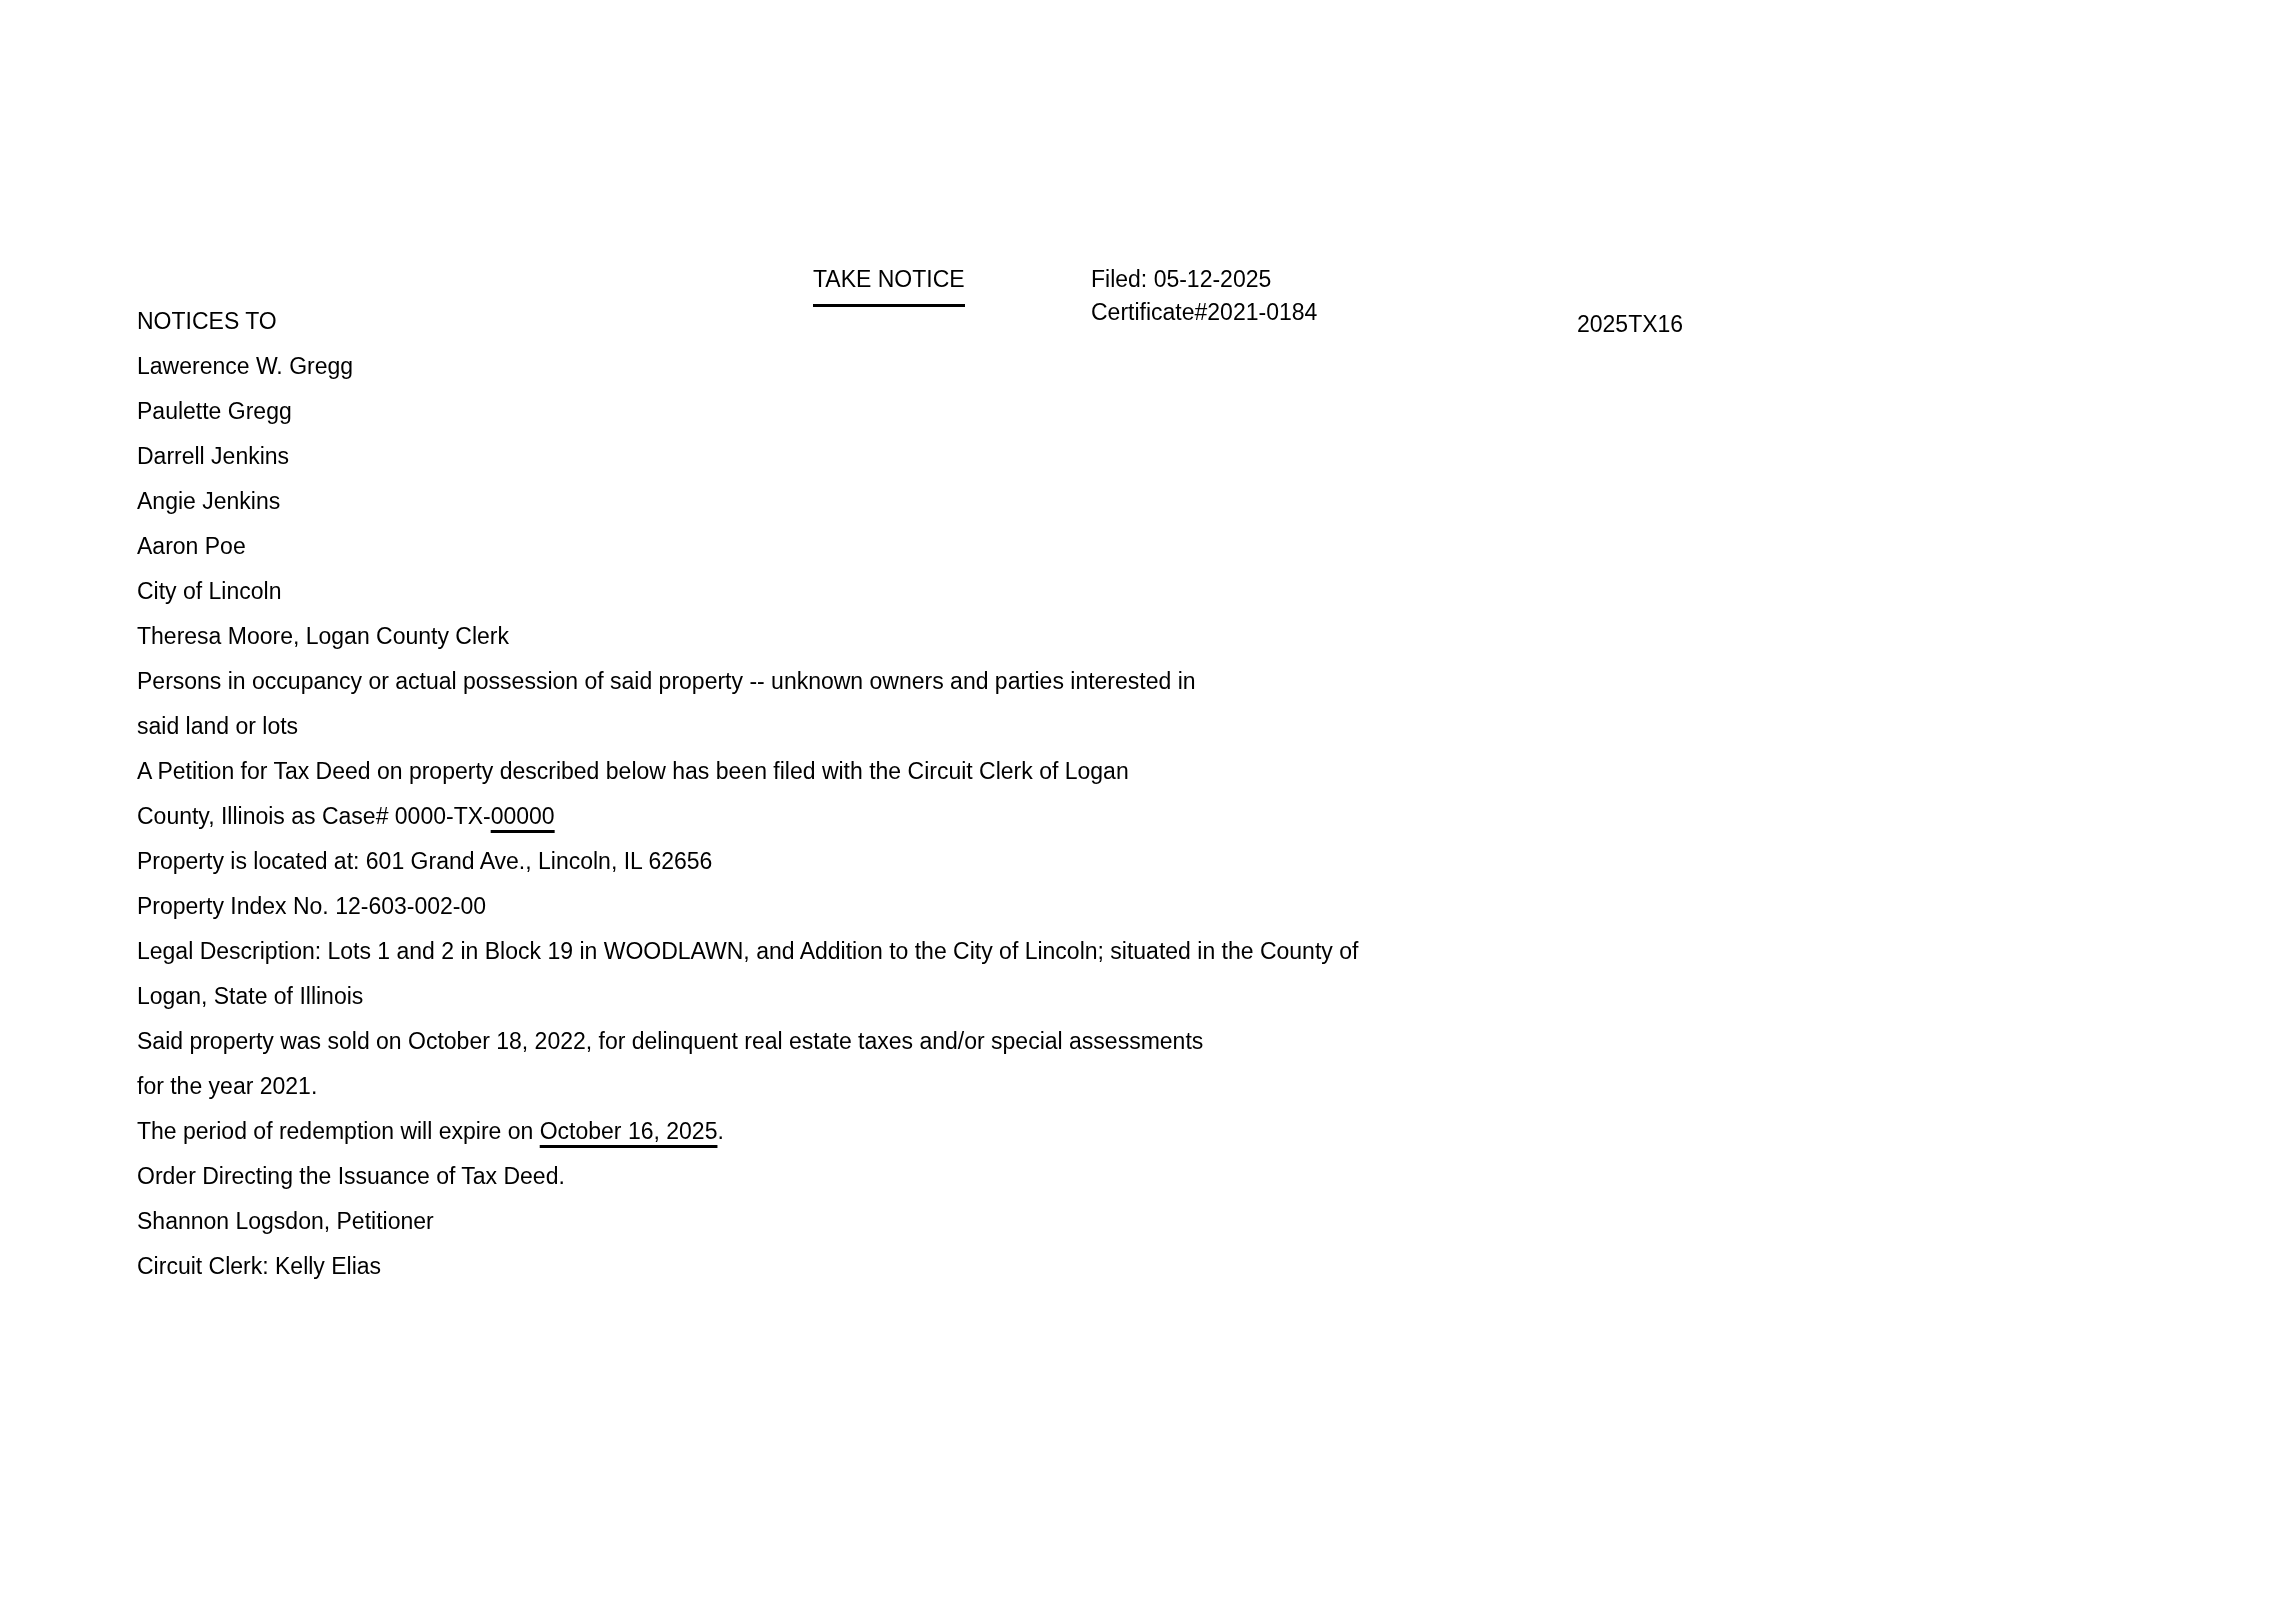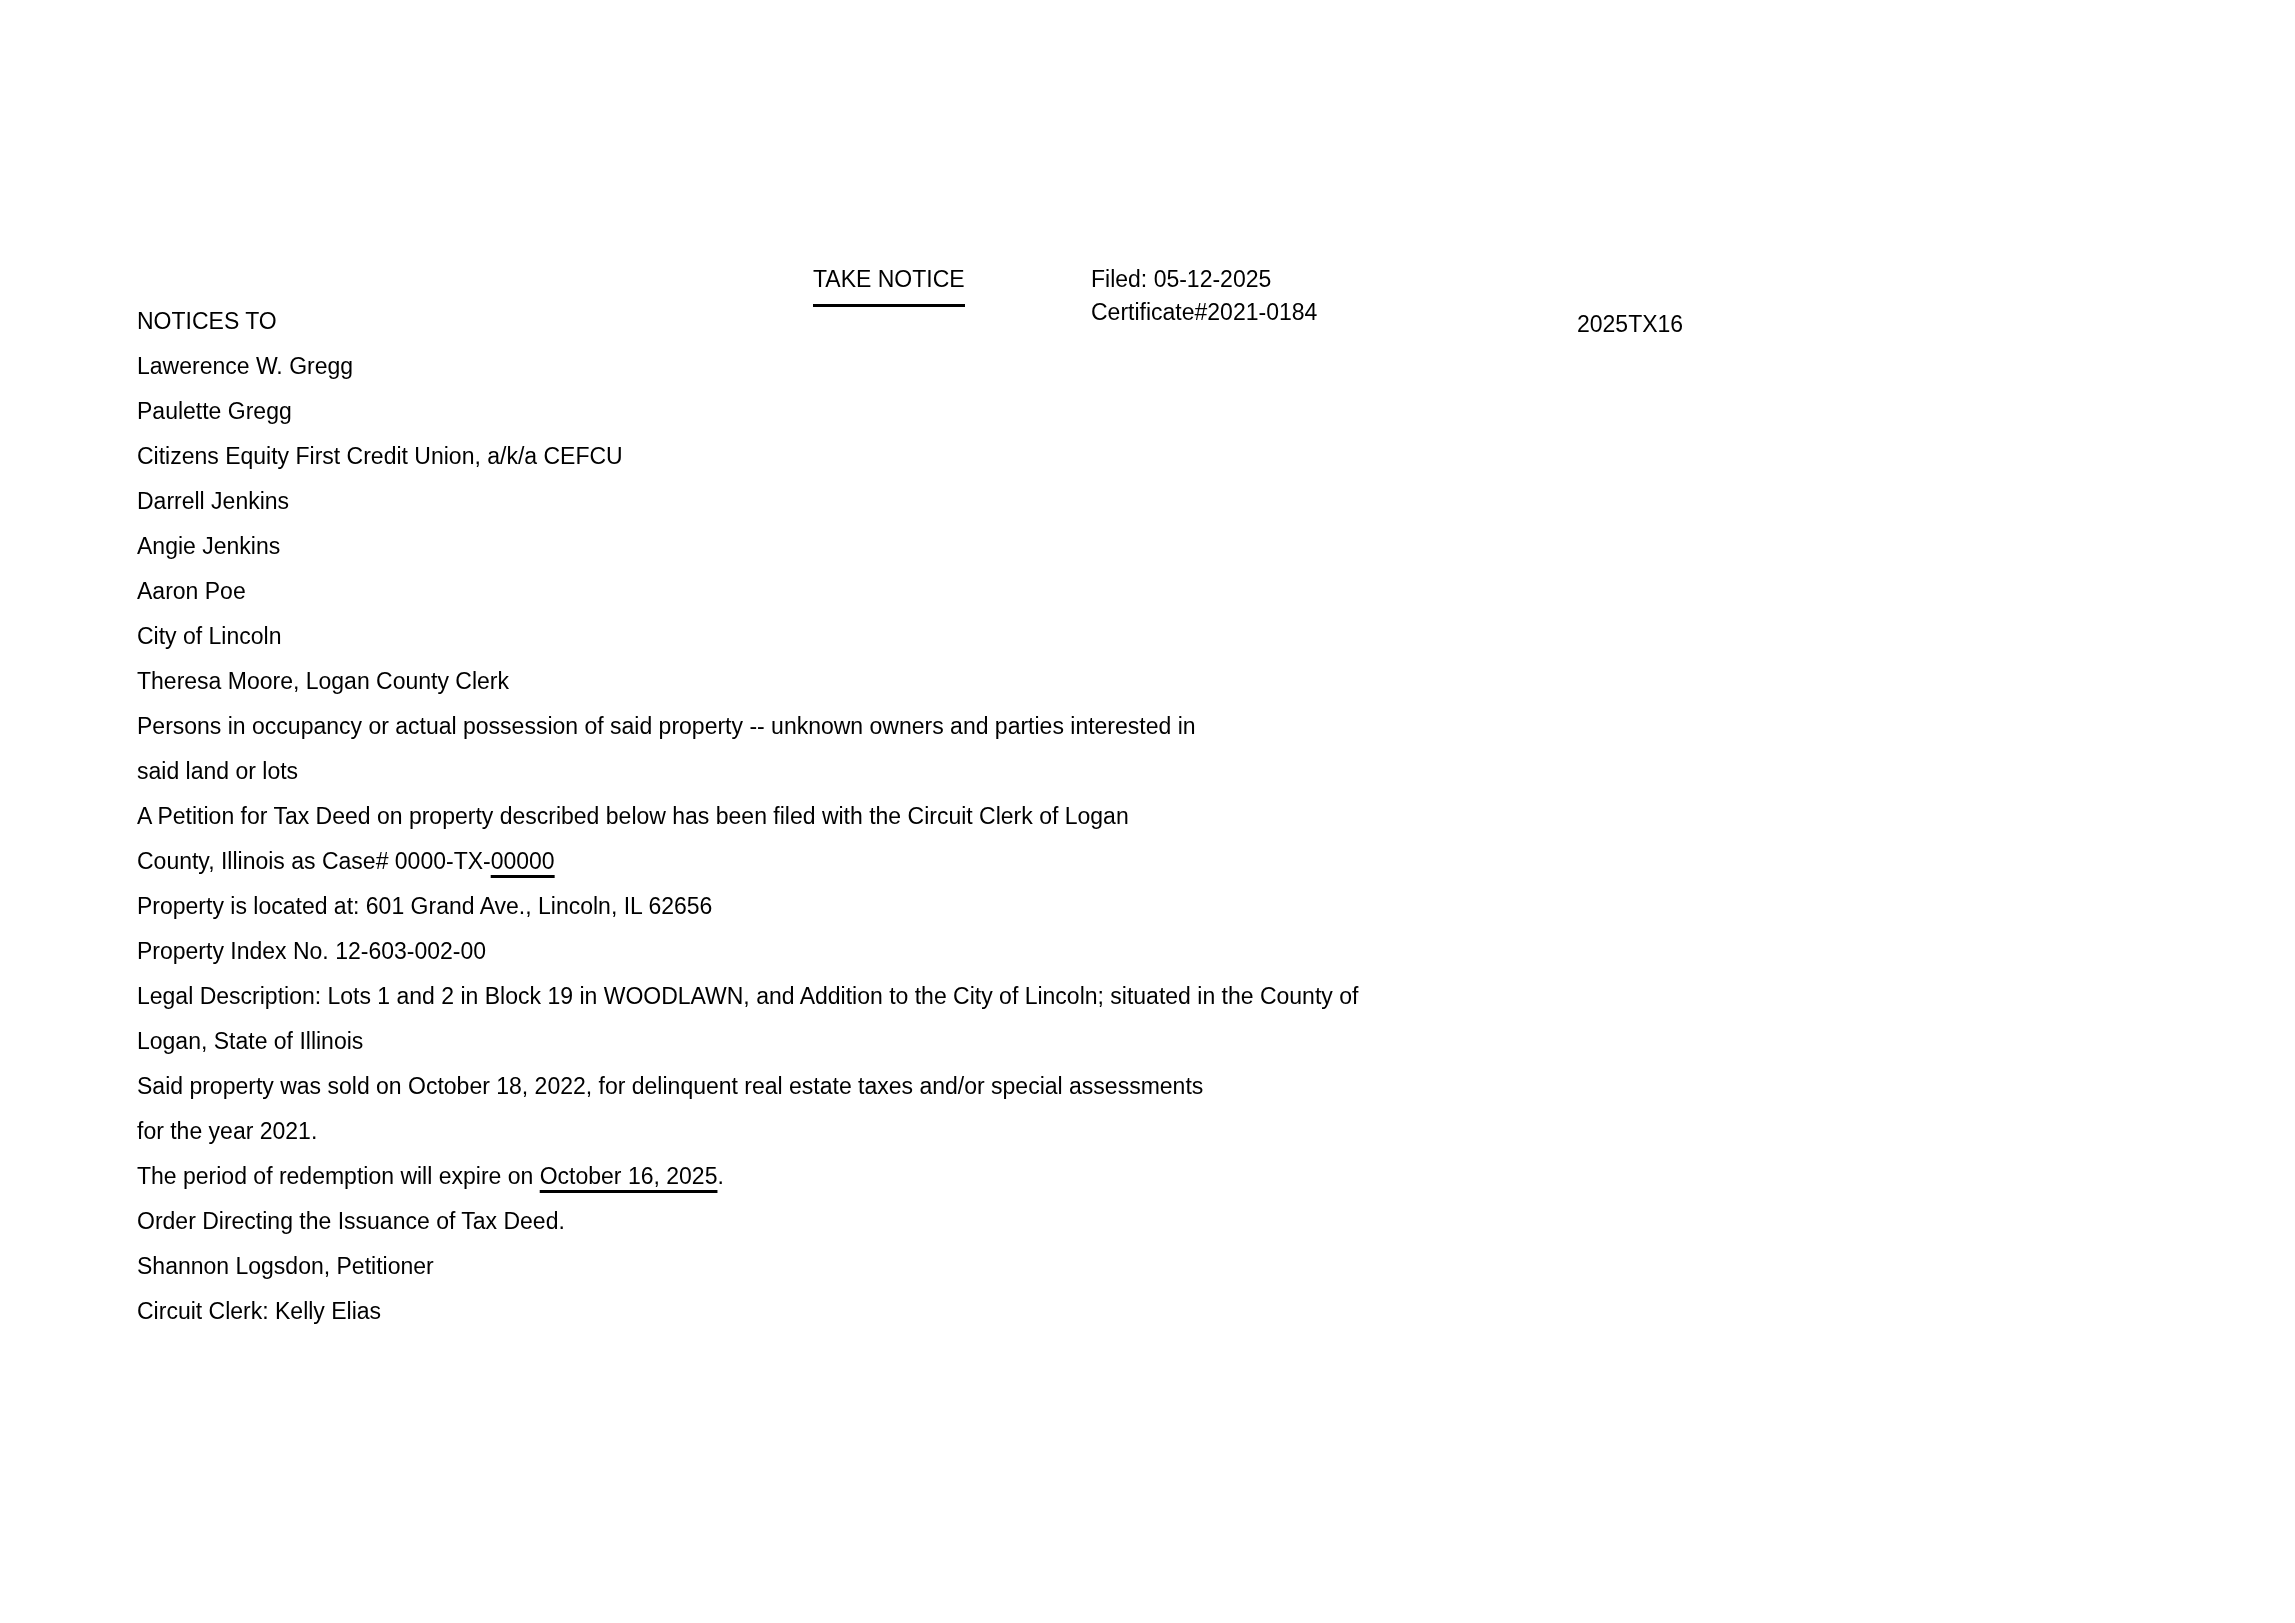--- a/index.html
+++ b/index.html
@@ -55,21 +55,20 @@
   <div class="abs" style="left: 1091px; top: 257px; text-align: right;">Filed: 05-12-2025</div>
 
   <div class="abs" style="left: 1091px; top: 290px;">Certificate#2021-0184</div>
   <div class="abs" style="left: 1577px; top: 302px;">2025TX16</div>
 
   <div class="body-block">
     <div class="line">NOTICES TO</div>
 
     <div class="line">Lawerence W. Gregg</div>
     <div class="line">Paulette Gregg</div>
-    <div class="line">Citizens Equity First Credit Union, a/k/a CEFCU</div>
     <div class="line">Darrell Jenkins</div>
     <div class="line">Angie Jenkins</div>
     <div class="line">Aaron Poe</div>
     <div class="line">City of Lincoln</div>
     <div class="line">Theresa Moore, Logan County Clerk</div>
 
     <div class="line">Persons in occupancy or actual possession of said property -- unknown owners and parties interested in</div>
     <div class="line">said land or lots</div>
 
     <div class="line">A Petition for Tax Deed on property described below has been filed with the Circuit Clerk of Logan</div>

